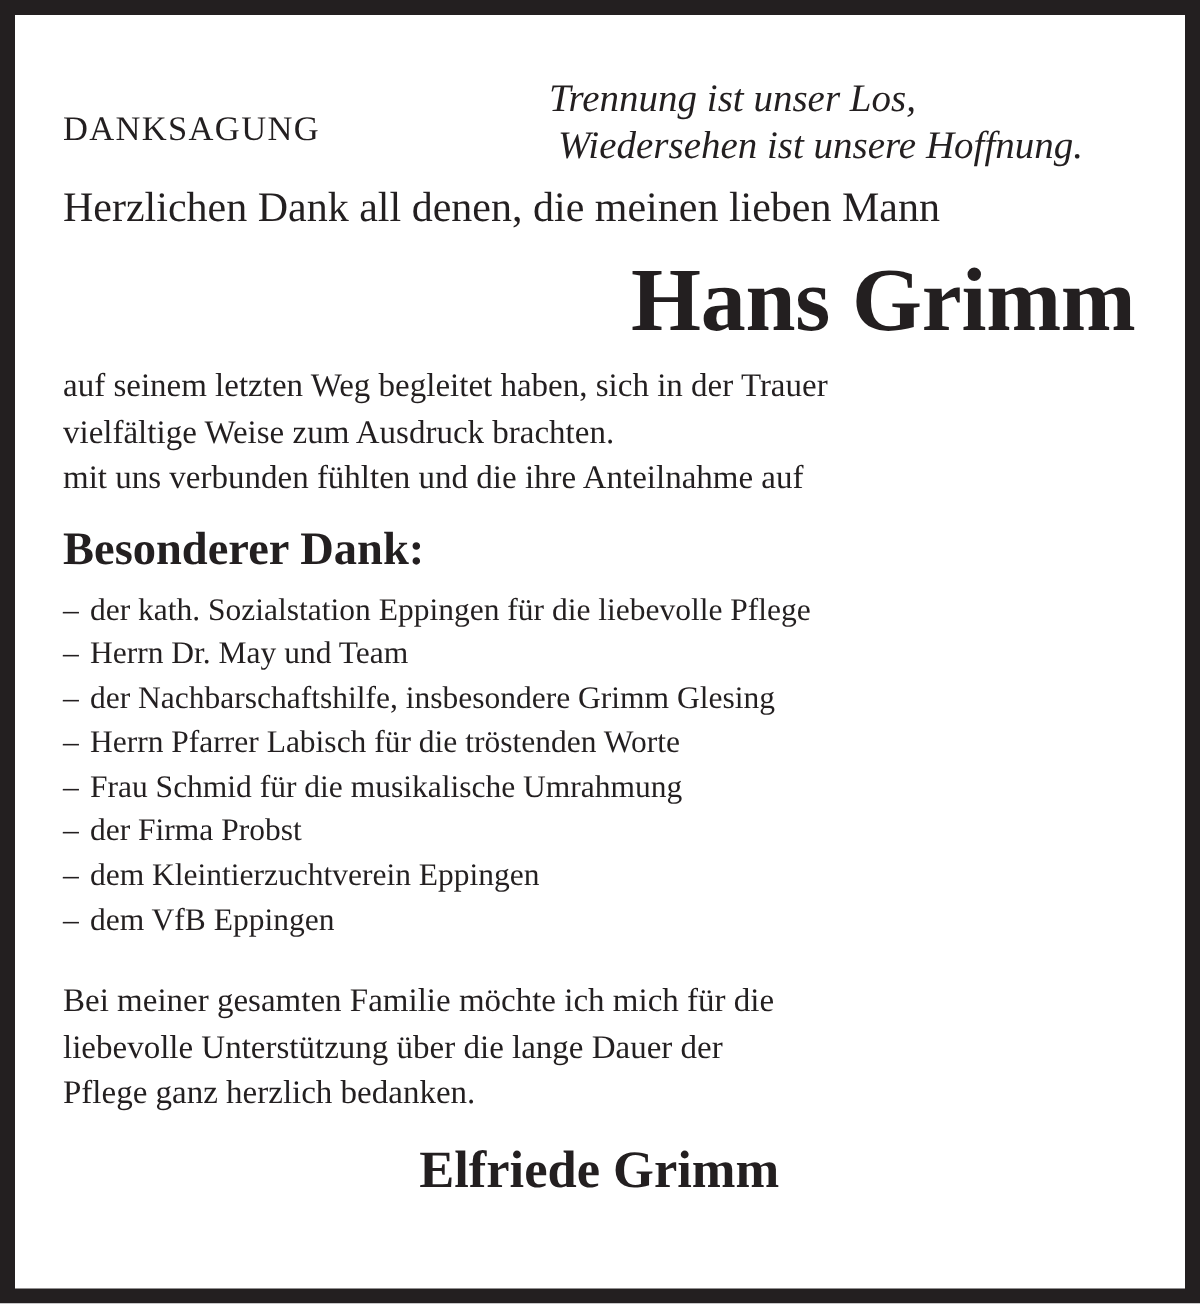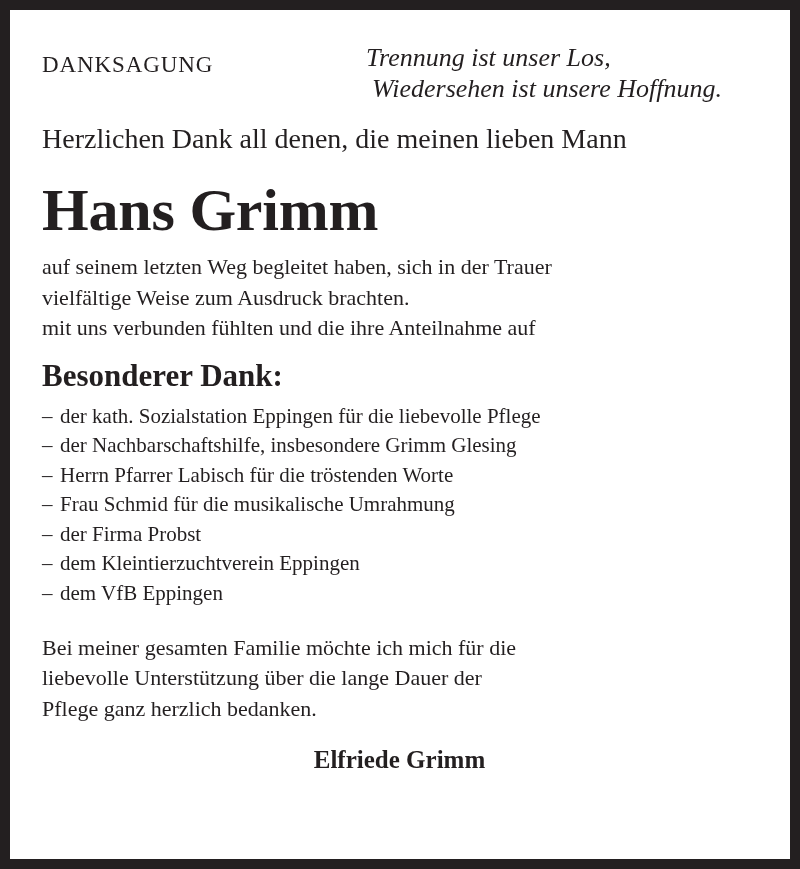--- a/index.html
+++ b/index.html
@@ -29,21 +29,21 @@
     width: 100%;
     height: 100%;
     padding: 32px 33px 0 32px;
     position: relative;
     color: #231f20;
   }
 
   
   .header-row {
     display: flex;
-    align-items: flex-start;
+    align-items: center;
     justify-content: flex-start;
     height: 78px;
   }
 
   .kicker {
     font-size: 23px;
     line-height: 26px;
     letter-spacing: 0.9px;
     font-weight: 400;
     white-space: nowrap;
@@ -67,22 +67,22 @@
   
   .intro {
     font-size: 28px;
     line-height: 30px;
     margin-top: 4px;
     white-space: nowrap;
   }
 
   
   .name-block {
-    text-align: left;
-    margin-top: 24px;
+    text-align: right;
+    margin-top: 14px;
     margin-bottom: 10px;
   }
   .deceased-name {
     font-size: 60px;
     line-height: 64px;
     font-weight: 700;
     letter-spacing: -0.2px;
     white-space: nowrap;
   }
 
@@ -122,21 +122,21 @@
     display: inline-block;
     width: 18px;
   }
 
   
   .signature-block {
     text-align: center;
     margin-top: 20px;
   }
   .signature {
-    font-size: 25px;
+    font-size: 35px;
     line-height: 31px;
     font-weight: 700;
     white-space: nowrap;
   }
 </style>
 </head>
 <body>
 
 <div id="obituary-card">
   <div id="card-inner">
@@ -162,20 +162,21 @@
     </div>
 
     <div class="para-spacer-a"></div>
 
     <div class="thanks-heading">Besonderer Dank:</div>
 
     <div class="para-spacer-b"></div>
 
     <ul class="thanks-list" id="thanks-list">
         <li><span class="dash">–</span><span>der kath. Sozialstation Eppingen für die liebevolle Pflege</span></li>
+        <li><span class="dash">–</span><span>Herrn Dr. May und Team</span></li>
         <li><span class="dash">–</span><span>der Nachbarschaftshilfe, insbesondere Grimm Glesing</span></li>
         <li><span class="dash">–</span><span>Herrn Pfarrer Labisch für die tröstenden Worte</span></li>
         <li><span class="dash">–</span><span>Frau Schmid für die musikalische Umrahmung</span></li>
         <li><span class="dash">–</span><span>der Firma Probst</span></li>
         <li><span class="dash">–</span><span>dem Kleintierzuchtverein Eppingen</span></li>
         <li><span class="dash">–</span><span>dem VfB Eppingen</span></li>
       </ul>
 
     <div class="para-spacer-c"></div>
 

